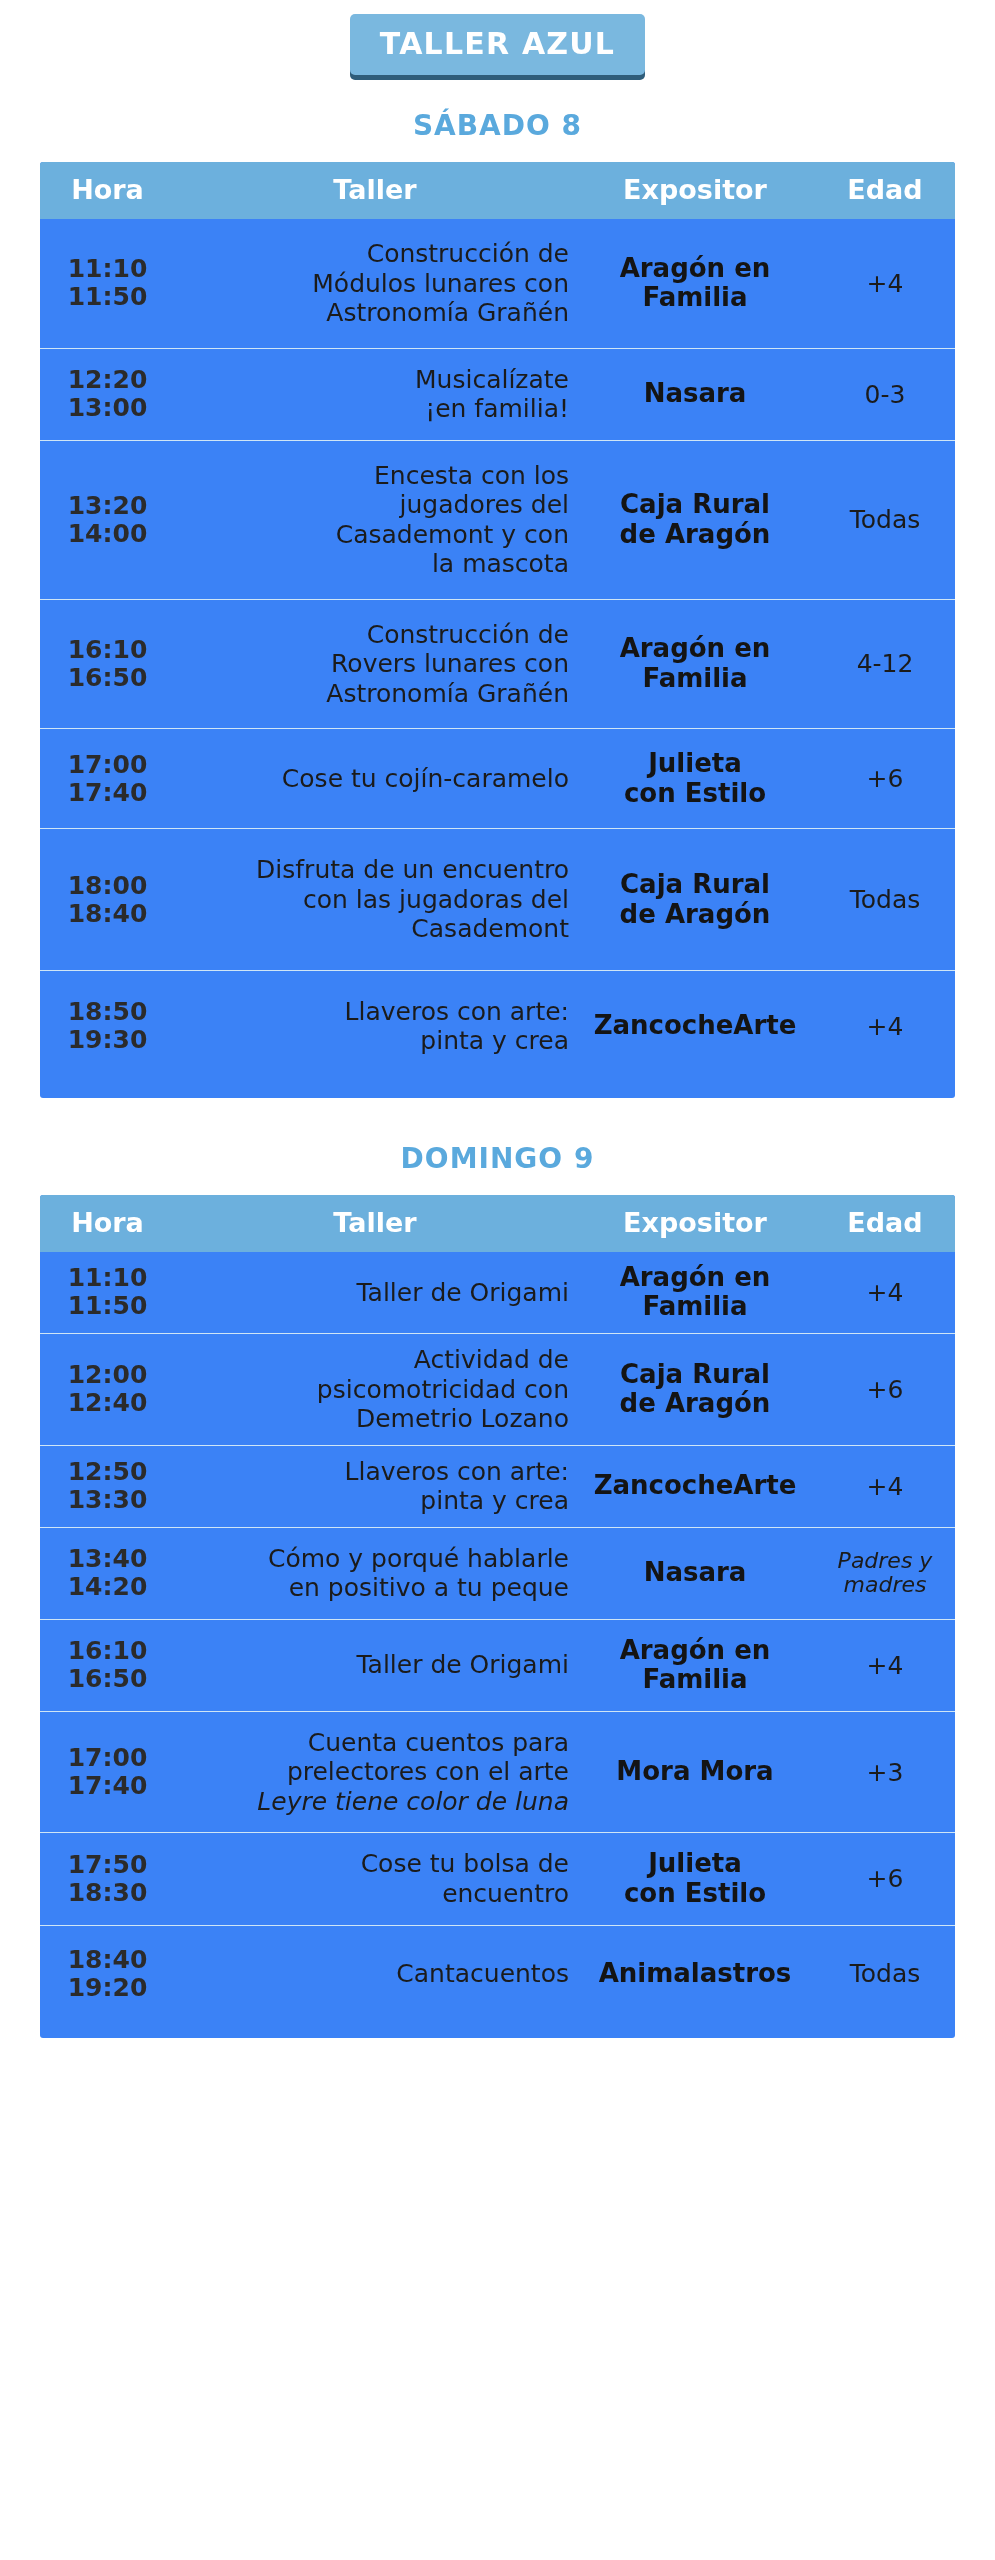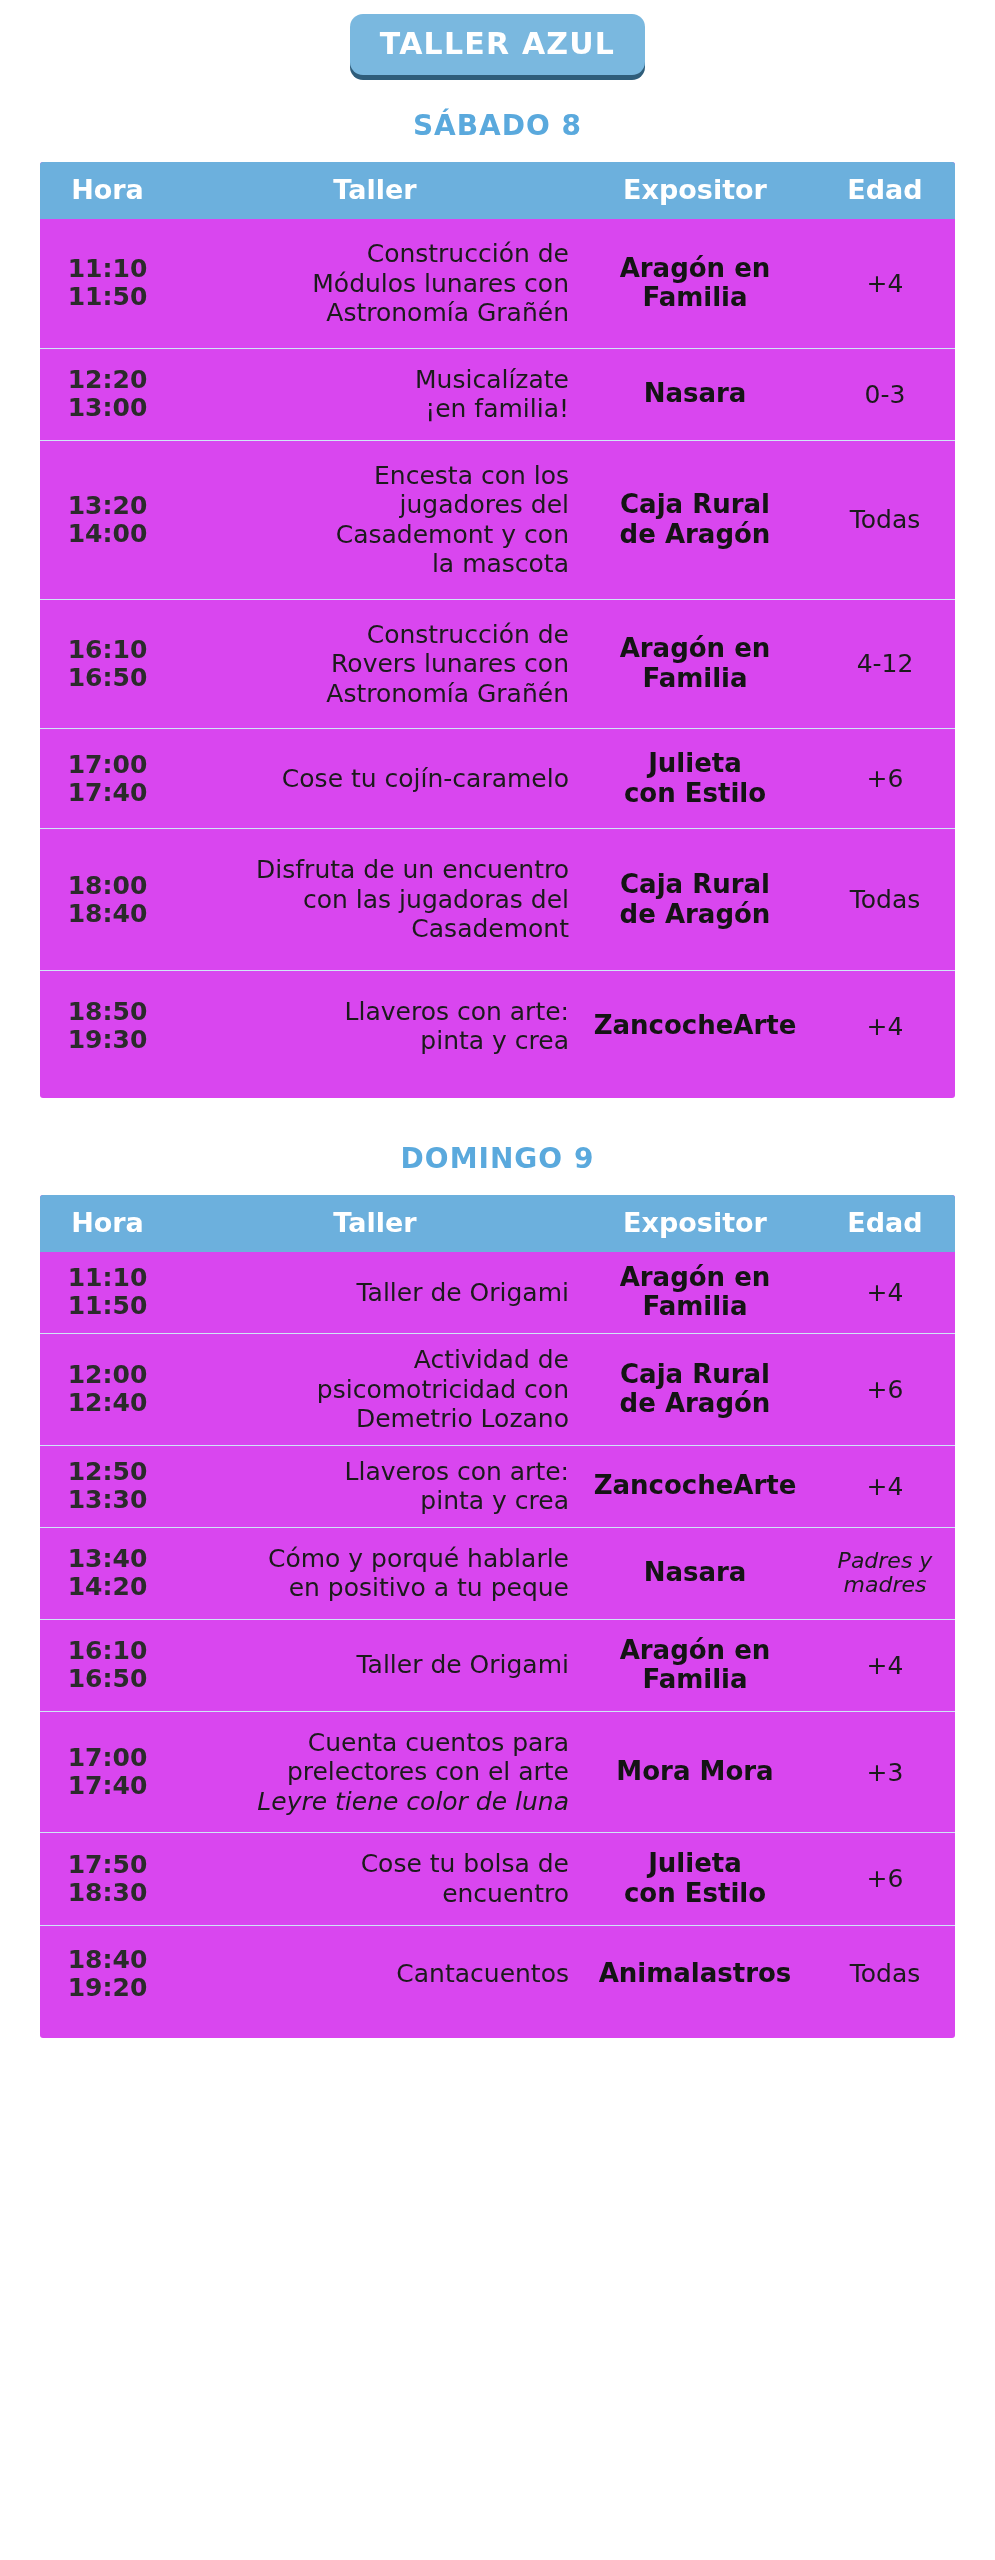--- a/index.html
+++ b/index.html
@@ -29,21 +29,21 @@
     padding-top: 14px;
   }
   .badge {
     position: relative;
     background: #7ab8df;
     color: #ffffff;
     font-weight: bold;
     font-size: 30px;
     letter-spacing: 1.2px;
     padding: 12px 30px 14px 30px;
-    border-radius: 13px;
+    border-radius: 5px;
     box-shadow: 0 5px 0 #2f5d7a;
     text-align: center;
   }
 
   
   .day-title {
     text-align: center;
     color: #5aa9dd;
     font-weight: bold;
     font-size: 28px;
@@ -51,21 +51,21 @@
     margin: 34px 0 20px 0;
   }
   .day-title.second {
     margin-top: 44px;
   }
 
   
   .table-block {
     width: 915px;
     margin: 0 auto;
-    background: #d946ef;
+    background: #3b82f6;
     border-radius: 3px;
     overflow: hidden;
   }
   table.sched {
     width: 100%;
     border-collapse: collapse;
     table-layout: fixed;
   }
   table.sched thead th {
     background: #6cb0dd;

